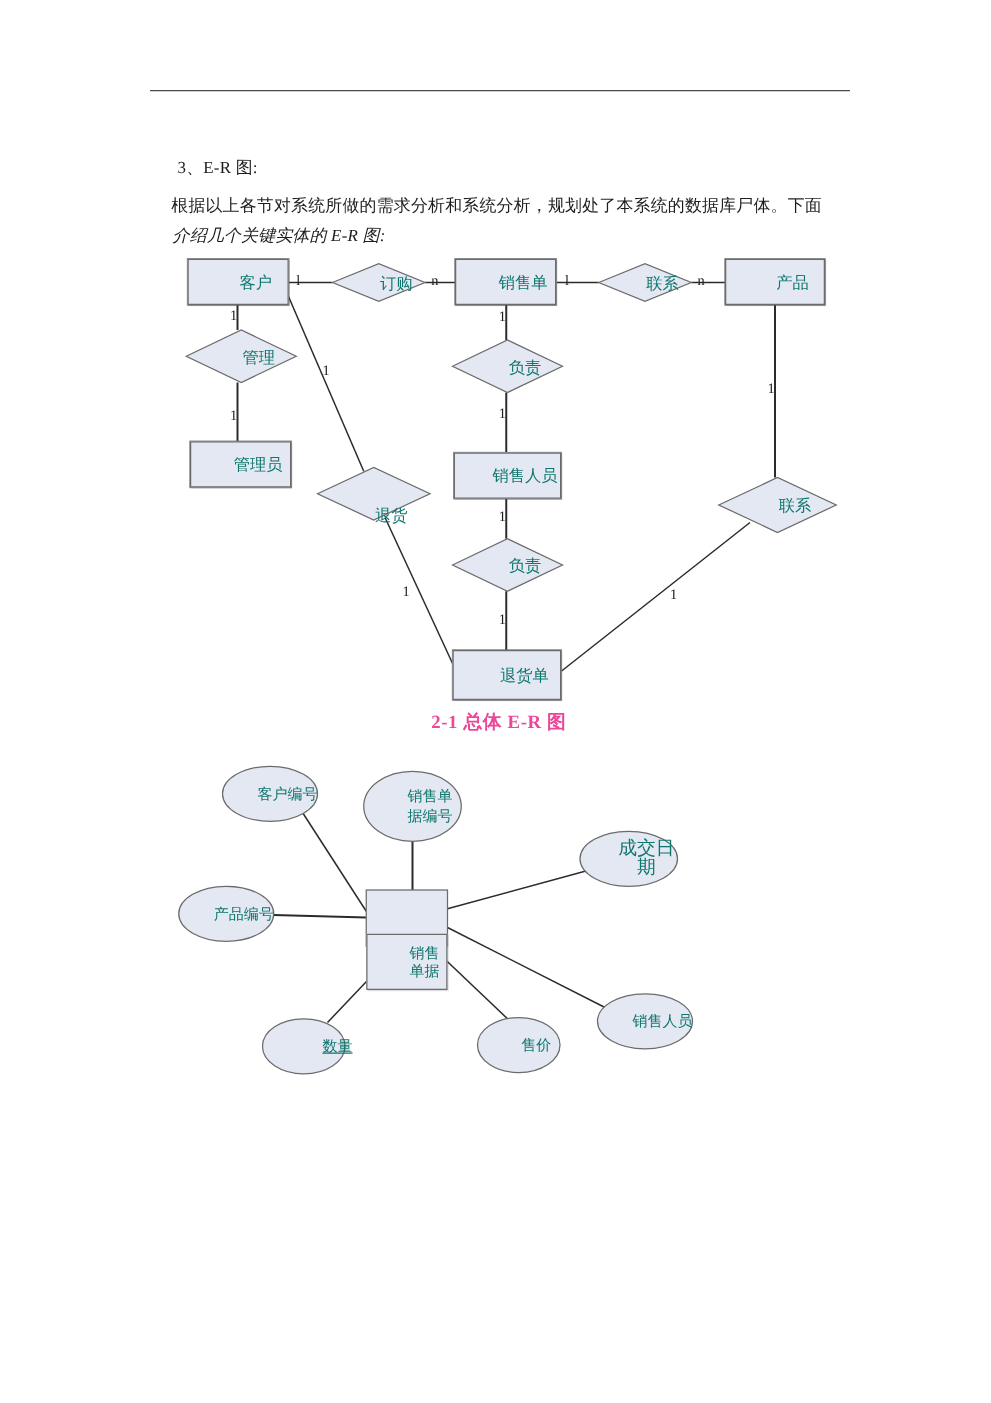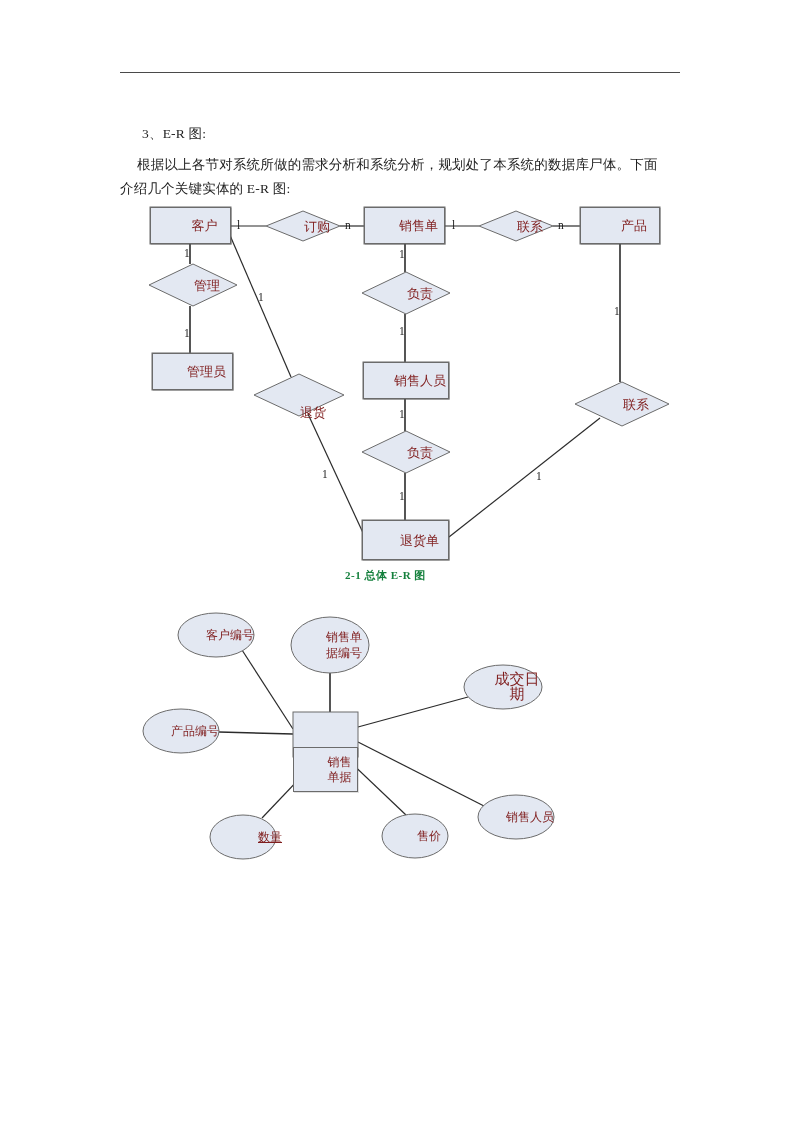--- a/index.html
+++ b/index.html
@@ -34,21 +34,21 @@
   .para {
     position: absolute;
     font-size: 13.5px;
     line-height: 24px;
     letter-spacing: 0.2px;
     color: #1d1d1d;
     white-space: pre;
   }
   .para-1 { left: 142px; top: 122px; }
   .para-2 { left: 137px; top: 153px; }
-  .para-3 { left: 120px; top: 177px; }
+  .para-3 { left: 138px; top: 177px; font-style: italic; }
 
   
   .diagram {
     position: absolute;
     left: 0;
     top: 0;
     width: 793px;
     height: 1122px;
     pointer-events: none;
   }
@@ -56,44 +56,44 @@
   
   .node {
     position: absolute;
     box-sizing: border-box;
     display: flex;
     align-items: center;
     justify-content: center;
     text-align: center;
     font-size: 13px;
     line-height: 15px;
-    color: #7f1d1d;
+    color: #0f766e;
     padding-left: 28px;
   }
   .entity-box {
     background: #e3e8f2;
     border: 1px solid #6b6b6b;
     box-shadow: 1px 1px 0 rgba(0,0,0,0.12);
   }
   .rel-label, .attr-label {
     background: transparent;
     border: 0;
   }
   .card {
     position: absolute;
     font-size: 11.5px;
     color: #1d1d1d;
     font-family: "Liberation Serif", serif;
   }
   .caption {
     position: absolute;
-    font-size: 11px;
+    font-size: 15px;
     font-weight: bold;
     letter-spacing: 0.5px;
-    color: #15803d;
+    color: #ec4899;
     white-space: pre;
   }
 </style>
 </head>
 <body>
 
 <div id="page">
 
   <div class="header-rule"></div>
 

